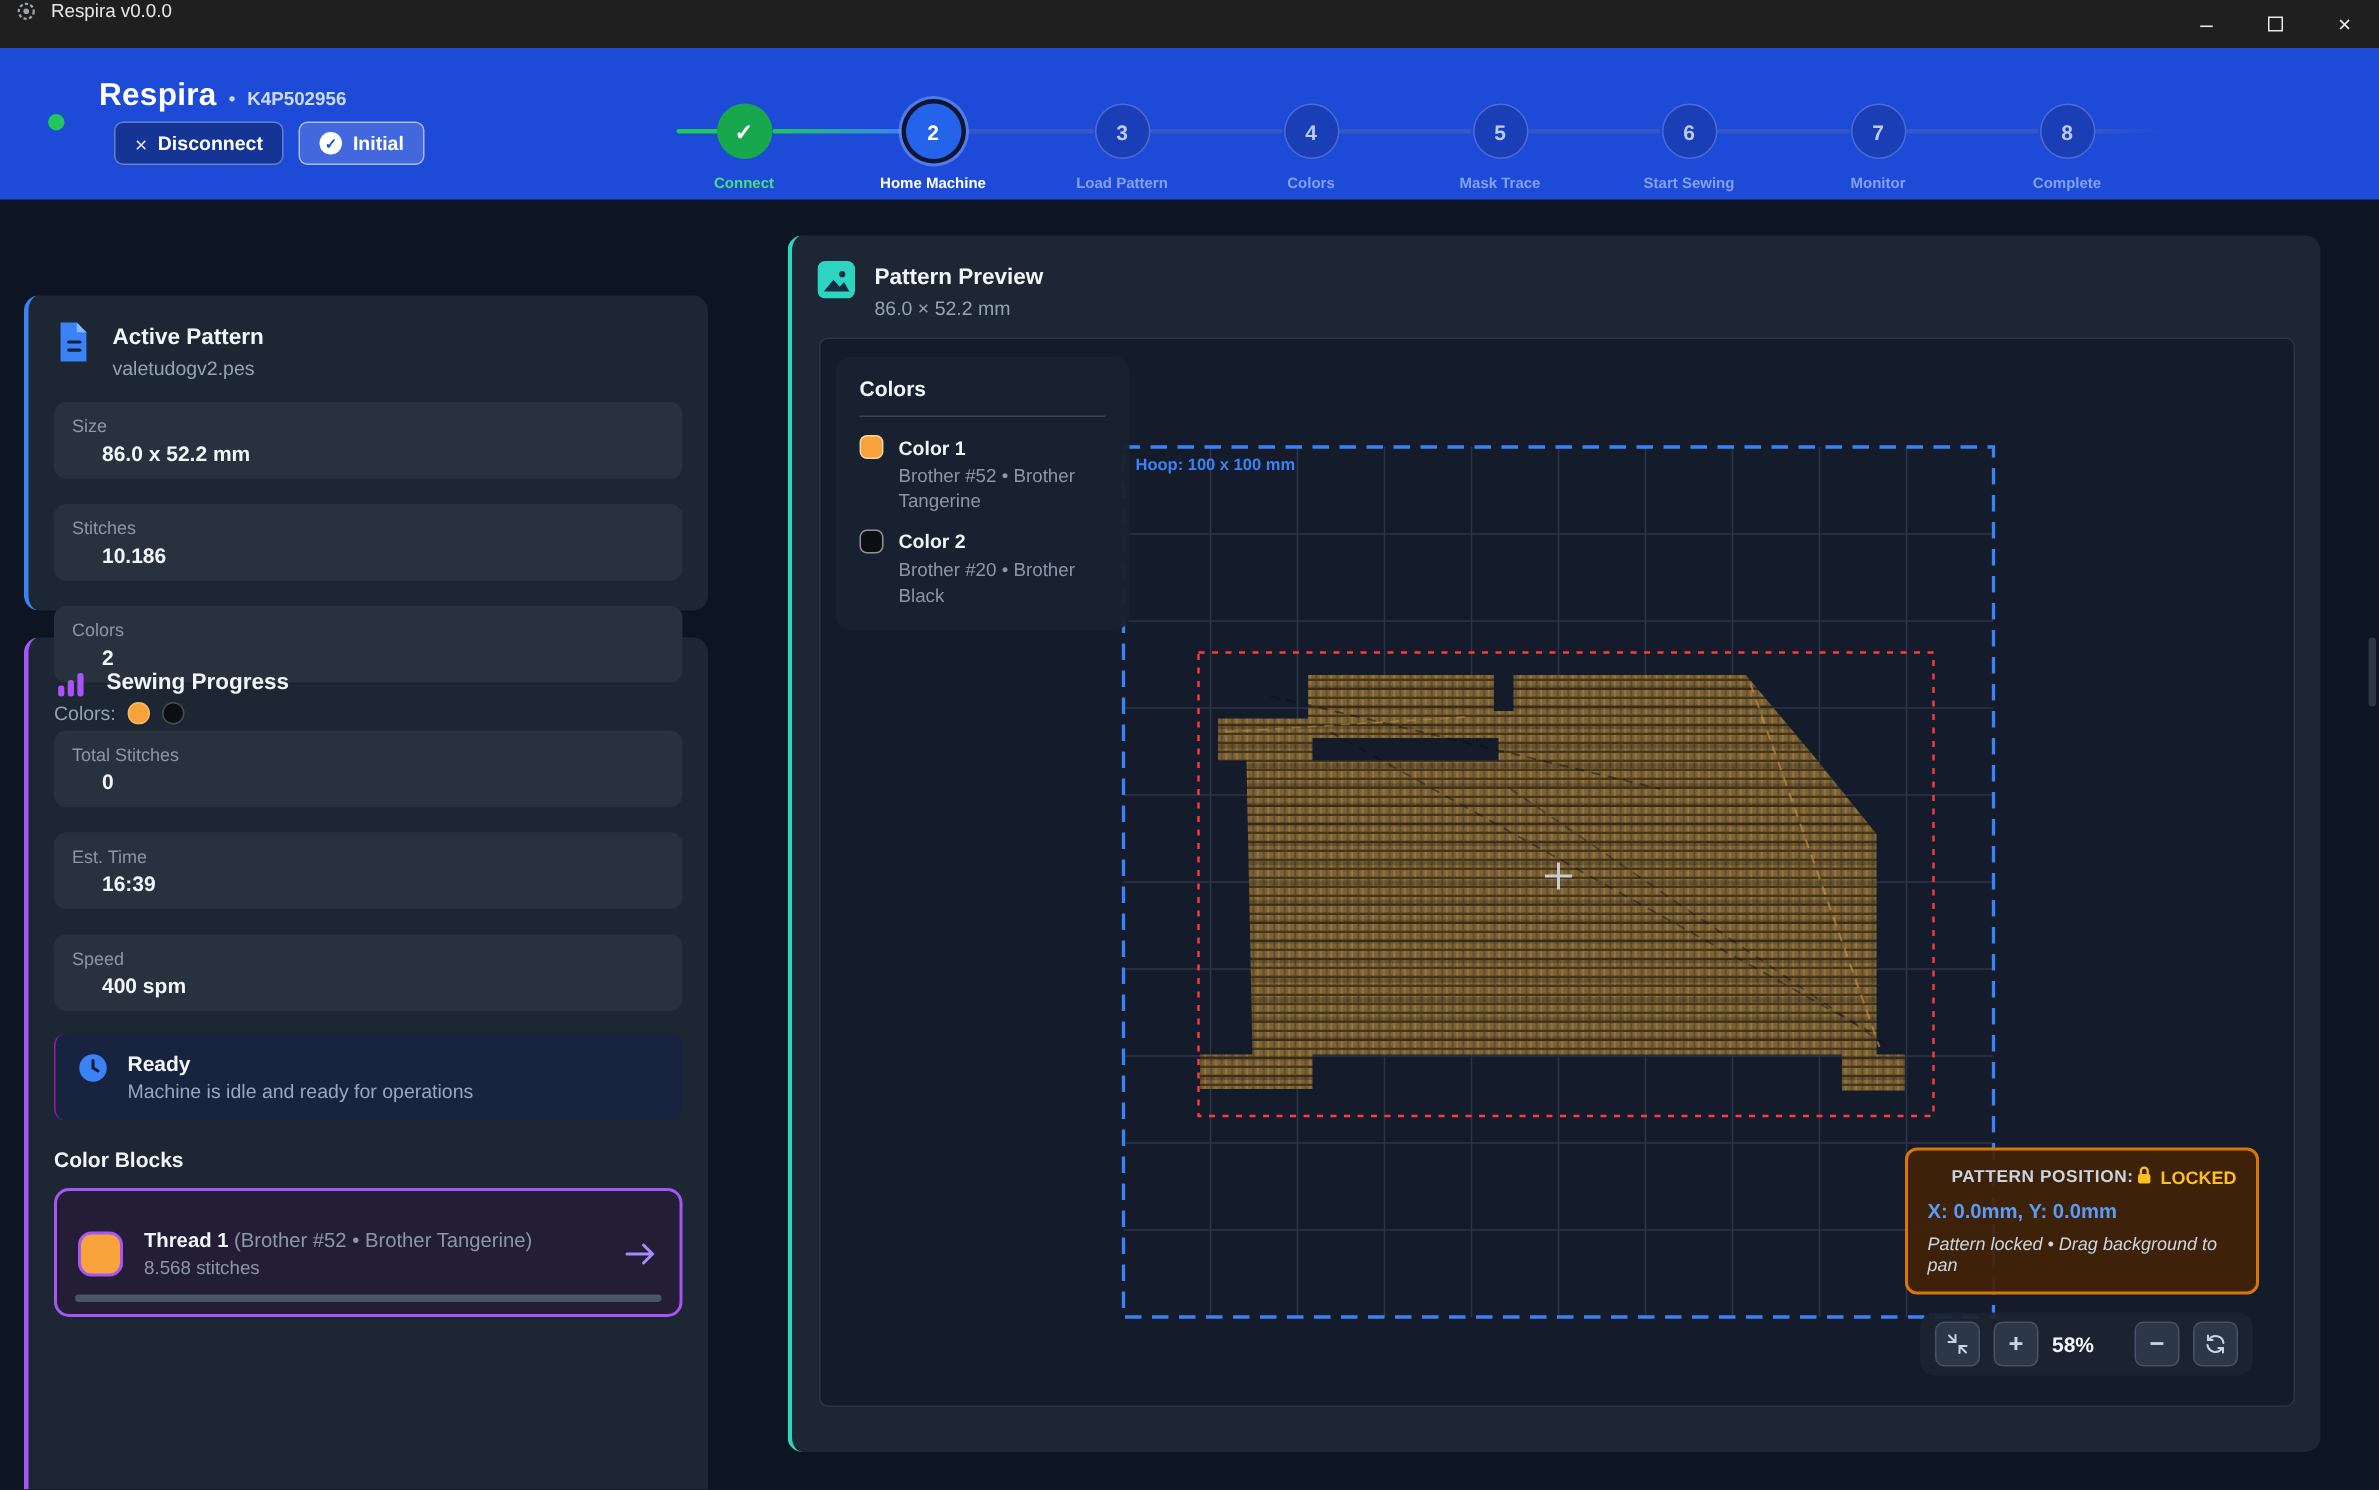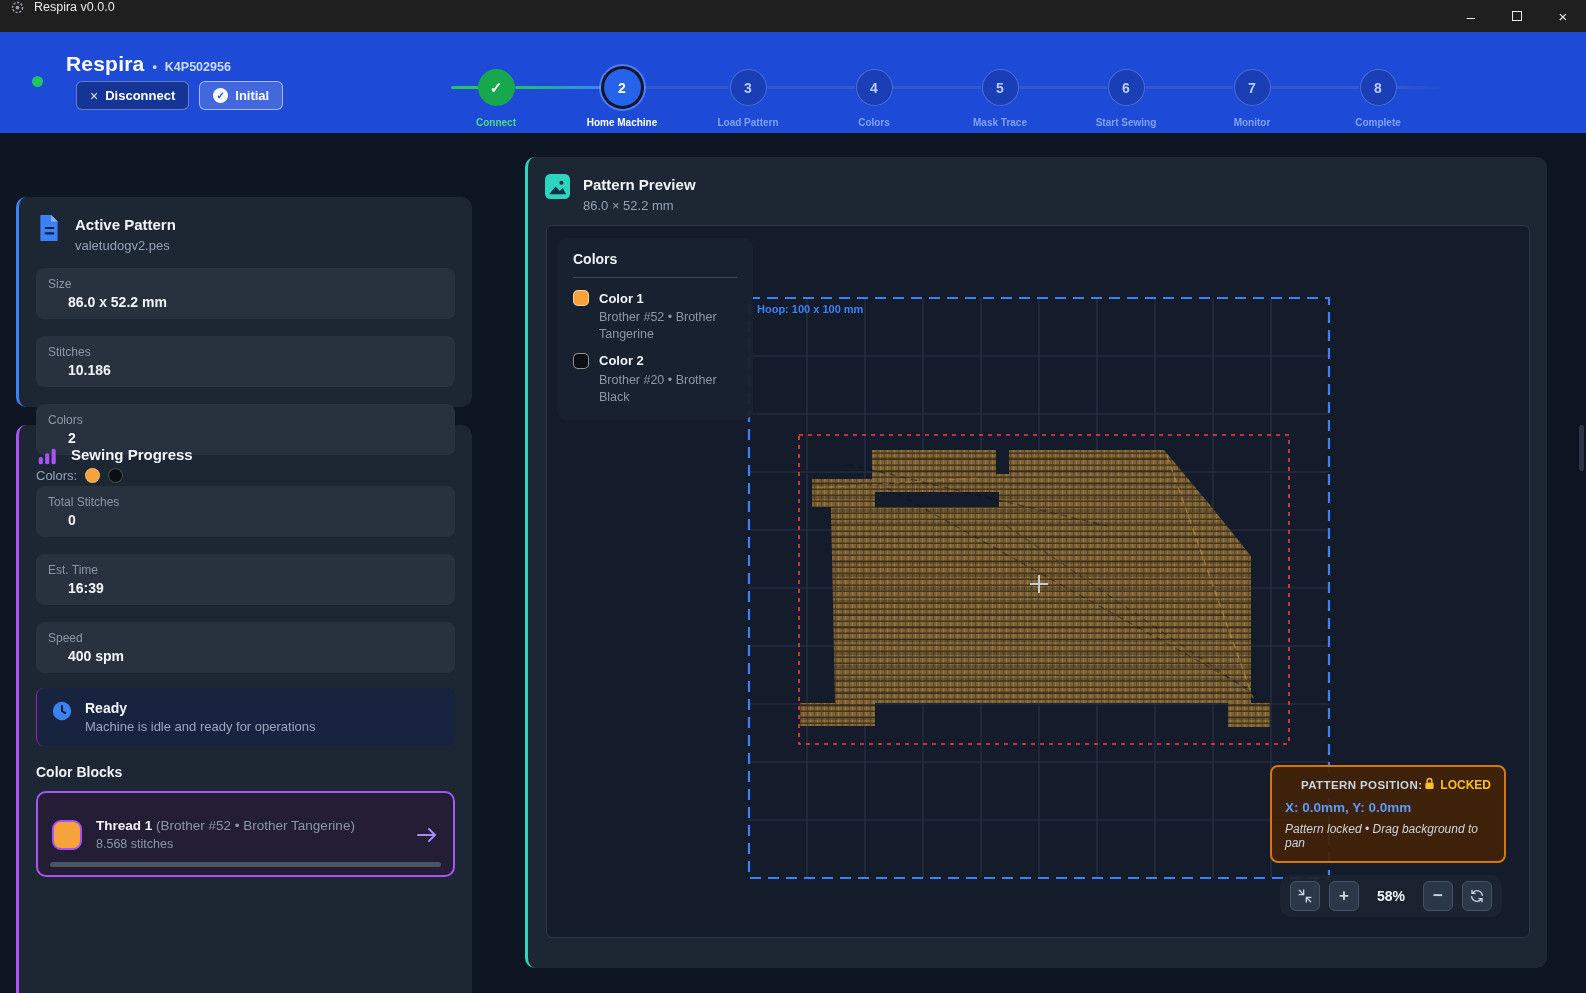--- a/index.html
+++ b/index.html
@@ -108,21 +108,21 @@
   .po-label { font-size:11.5px; font-weight:800; letter-spacing:.4px; color:#cbd5e1; }
   .po-lock { display:flex; align-items:center; gap:5px; font-size:12px; font-weight:800; color:#fbbf24; }
   .po-coords { margin-top:7px; font-size:13.5px; font-weight:800; color:#5b9bf7; }
   .po-hint { margin-top:7px; font-size:12px; font-style:italic; color:#cdd5df; }
 
   .zoom-bar { position:absolute; right:27px; bottom:20px; height:42px; background:rgba(27,36,49,.95);
     border-radius:10px; display:flex; align-items:center; gap:9px; padding:0 10px; }
   .z-btn { width:30px; height:30px; background:#2c3848; border:1px solid #45536a; border-radius:6px;
     display:flex; align-items:center; justify-content:center; color:#cbd5e1; font-size:17px;
     font-weight:600; cursor:pointer; }
-  .z-pct { width:46px; text-align:center; font-size:14px; font-weight:800; color:#f1f5f9; }
+  .z-pct { width:46px; text-align:left; font-size:14px; font-weight:800; color:#f1f5f9; }
 
   .scroll-thumb { position:absolute; right:2px; top:425px; width:5px; height:46px;
     background:#3c475a; border-radius:3px; opacity:.65; }
 </style>
 </head>
 <body>
 
 <div class="window">
 
   <div class="titlebar">

